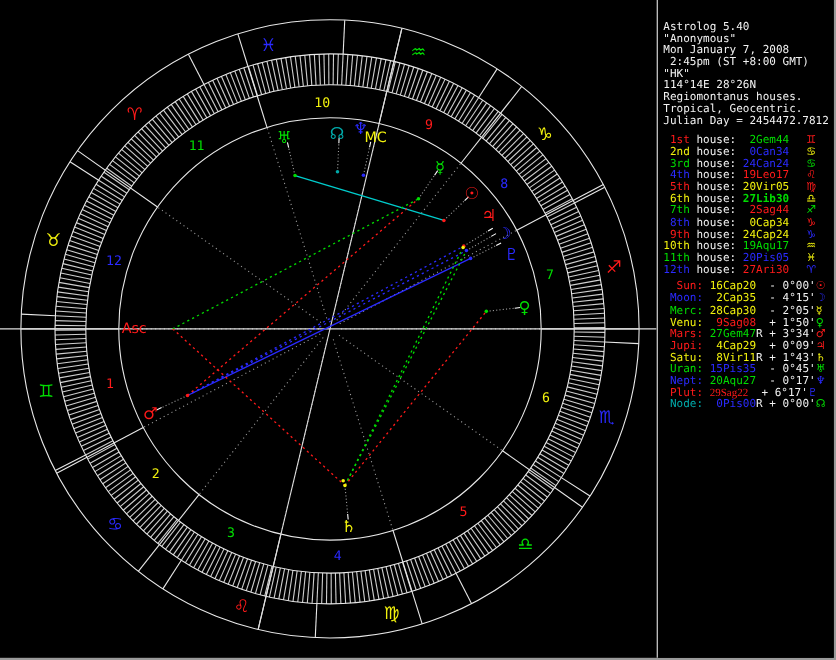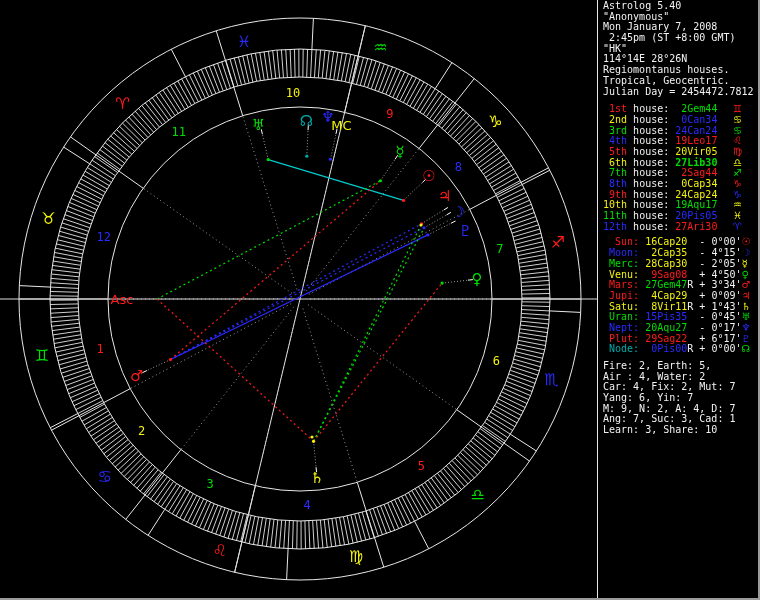--- a/index.html
+++ b/index.html
@@ -2,21 +2,21 @@
 <html><head>
 <meta charset="utf-8">
 <style>
   html,body{margin:0;padding:0;background:#000;}
   #screen{position:relative;width:760px;height:600px;background:#000;overflow:hidden;
           font-family:"DejaVu Sans Mono",monospace;
           border-right:2px solid #9a9a9a;border-bottom:2px solid #9a9a9a;box-sizing:border-box;}
   #wheel{position:absolute;left:0;top:0;}
   #sidebar{position:absolute;left:597px;top:0;width:161px;height:600px;
            border-left:1px solid #e8e8e8;background:#000;box-sizing:border-box;
-           padding-top:1px;}
+           padding-top:20px;}
   .ln{white-space:pre;font-size:10px;line-height:10.7px;height:10.7px;color:#f2f2f2;
       padding-left:5px;}
   .row{display:flex;justify-content:space-between;white-space:pre;font-size:10px;
        line-height:10.7px;height:10.7px;padding-left:5px;padding-right:16px;}
   .row .gl{font-family:"DejaVu Sans",sans-serif;font-size:10px;line-height:10.7px;}
   #houses{margin-top:7px;}
   #planets{margin-top:5px;}
   #stats{margin-top:6px;}
   svg text{font-family:"DejaVu Sans",sans-serif;}
   svg text.num{font-family:"DejaVu Sans Mono",monospace;}
@@ -556,32 +556,23 @@
         <div class="row"><span><span style="color: rgb(42, 42, 255);"> 8th</span><span style="color: rgb(242, 242, 242);"> house: </span><span style="color: rgb(242, 242, 13);"> 0Cap34</span></span><span class="gl" style="color: rgb(255, 26, 26);">♑</span></div>
         <div class="row"><span><span style="color: rgb(255, 26, 26);"> 9th</span><span style="color: rgb(242, 242, 242);"> house: </span><span style="color: rgb(242, 242, 13);">24Cap24</span></span><span class="gl" style="color: rgb(42, 42, 255);">♑</span></div>
         <div class="row"><span><span style="color: rgb(242, 242, 13);">10th</span><span style="color: rgb(242, 242, 242);"> house: </span><span style="color: rgb(0, 221, 0);">19Aqu17</span></span><span class="gl" style="color: rgb(242, 242, 13);">♒</span></div>
         <div class="row"><span><span style="color: rgb(0, 221, 0);">11th</span><span style="color: rgb(242, 242, 242);"> house: </span><span style="color: rgb(42, 42, 255);">20Pis05</span></span><span class="gl" style="color: rgb(242, 242, 13);">♓</span></div>
         <div class="row"><span><span style="color: rgb(42, 42, 255);">12th</span><span style="color: rgb(242, 242, 242);"> house: </span><span style="color: rgb(255, 26, 26);">27Ari30</span></span><span class="gl" style="color: rgb(42, 42, 255);">♈</span></div>
       </div>
     <div id="planets">
         <div class="row"><span><span style="color: rgb(255, 26, 26);">  Sun:</span><span style="color: rgb(242, 242, 242);"> </span><span style="color: rgb(242, 242, 13);">16Cap20</span><span style="color: rgb(242, 242, 242);"> </span><span style="color: rgb(242, 242, 242);"> - 0°00'</span></span><span class="gl" style="color: rgb(255, 26, 26);">☉</span></div>
         <div class="row"><span><span style="color: rgb(42, 42, 255);"> Moon:</span><span style="color: rgb(242, 242, 242);"> </span><span style="color: rgb(242, 242, 13);"> 2Cap35</span><span style="color: rgb(242, 242, 242);"> </span><span style="color: rgb(242, 242, 242);"> - 4°15'</span></span><span class="gl" style="color: rgb(42, 42, 255);">☽</span></div>
         <div class="row"><span><span style="color: rgb(0, 221, 0);"> Merc:</span><span style="color: rgb(242, 242, 242);"> </span><span style="color: rgb(242, 242, 13);">28Cap30</span><span style="color: rgb(242, 242, 242);"> </span><span style="color: rgb(242, 242, 242);"> - 2°05'</span></span><span class="gl" style="color: rgb(242, 242, 13);">☿</span></div>
-        <div class="row"><span><span style="color: rgb(242, 242, 13);"> Venu:</span><span style="color: rgb(242, 242, 242);"> </span><span style="color: rgb(255, 26, 26);"> 9Sag08</span><span style="color: rgb(242, 242, 242);"> </span><span style="color: rgb(242, 242, 242);"> + 4°50'</span></span><span class="gl" style="color: rgb(0, 221, 0);">♀</span></div>
+        <div class="row"><span><span style="color: rgb(242, 242, 13);"> Venu:</span><span style="color: rgb(242, 242, 242);"> </span><span style="color: rgb(255, 26, 26);"> 9Sag08</span><span style="color: rgb(242, 242, 242);"> </span><span style="color: rgb(242, 242, 242);"> + 1°50'</span></span><span class="gl" style="color: rgb(0, 221, 0);">♀</span></div>
         <div class="row"><span><span style="color: rgb(255, 26, 26);"> Mars:</span><span style="color: rgb(242, 242, 242);"> </span><span style="color: rgb(0, 221, 0);">27Gem47</span><span style="color: rgb(242, 242, 242);">R</span><span style="color: rgb(242, 242, 242); margin-top: 41px;"> + 3°34'</span></span><span class="gl" style="color: rgb(255, 26, 26);">♂</span></div>
         <div class="row"><span><span style="color: rgb(255, 26, 26);"> Jupi:</span><span style="color: rgb(242, 242, 242);"> </span><span style="color: rgb(242, 242, 13);"> 4Cap29</span><span style="color: rgb(242, 242, 242);"> </span><span style="color: rgb(242, 242, 242);"> + 0°09'</span></span><span class="gl" style="color: rgb(255, 26, 26);">♃</span></div>
         <div class="row"><span><span style="color: rgb(242, 242, 13);"> Satu:</span><span style="color: rgb(242, 242, 242);"> </span><span style="color: rgb(242, 242, 13);"> 8Vir11</span><span style="color: rgb(242, 242, 242);">R</span><span style="color: rgb(242, 242, 242);"> + 1°43'</span></span><span class="gl" style="color: rgb(242, 242, 13);">♄</span></div>
         <div class="row"><span><span style="color: rgb(0, 221, 0);"> Uran:</span><span style="color: rgb(242, 242, 242);"> </span><span style="color: rgb(42, 42, 255);">15Pis35</span><span style="color: rgb(242, 242, 242);"> </span><span style="color: rgb(242, 242, 242);"> - 0°45'</span></span><span class="gl" style="color: rgb(0, 221, 0);">♅</span></div>
         <div class="row"><span><span style="color: rgb(42, 42, 255);"> Nept:</span><span style="color: rgb(242, 242, 242);"> </span><span style="color: rgb(0, 221, 0);">20Aqu27</span><span style="color: rgb(242, 242, 242);"> </span><span style="color: rgb(242, 242, 242);"> - 0°17'</span></span><span class="gl" style="color: rgb(42, 42, 255);">♆</span></div>
-        <div class="row"><span><span style="color: rgb(255, 26, 26);"> Plut:</span><span style="color: rgb(242, 242, 242);"> </span><span style="color: rgb(255, 26, 26);">29Sag22</span><span style="color: rgb(242, 242, 242);"> </span><span style="color: rgb(242, 242, 242);"> + 6°17'</span></span><span class="gl" style="color: rgb(42, 42, 255);">♇</span></div>
+        <div class="row"><span><span style="color: rgb(255, 26, 26);"> Plut:</span><span style="color: rgb(242, 242, 242);"> </span><span style="color: rgb(255, 26, 26); font-family: Liberation Serif, serif;">29Sag22</span><span style="color: rgb(242, 242, 242);"> </span><span style="color: rgb(242, 242, 242);"> + 6°17'</span></span><span class="gl" style="color: rgb(42, 42, 255);">♇</span></div>
         <div class="row"><span><span style="color: rgb(0, 170, 170);"> Node:</span><span style="color: rgb(242, 242, 242);"> </span><span style="color: rgb(42, 42, 255);"> 0Pis00</span><span style="color: rgb(242, 242, 242);">R</span><span style="color: rgb(242, 242, 242);"> + 0°00'</span></span><span class="gl" style="color: rgb(0, 221, 0);">☊</span></div>
-      </div>
-    <div id="stats">
-        <div class="ln">Fire: 2, Earth: 5,</div>
-        <div class="ln">Air : 4, Water: 2</div>
-        <div class="ln">Car: 4, Fix: 2, Mut: 7</div>
-        <div class="ln">Yang: 6, Yin: 7</div>
-        <div class="ln">M: 9, N: 2, A: 4, D: 7</div>
-        <div class="ln">Ang: 7, Suc: 3, Cad: 1</div>
-        <div class="ln">Learn: 3, Share: 10</div>
       </div>
   </div>
 </div>
 
 </body></html>

